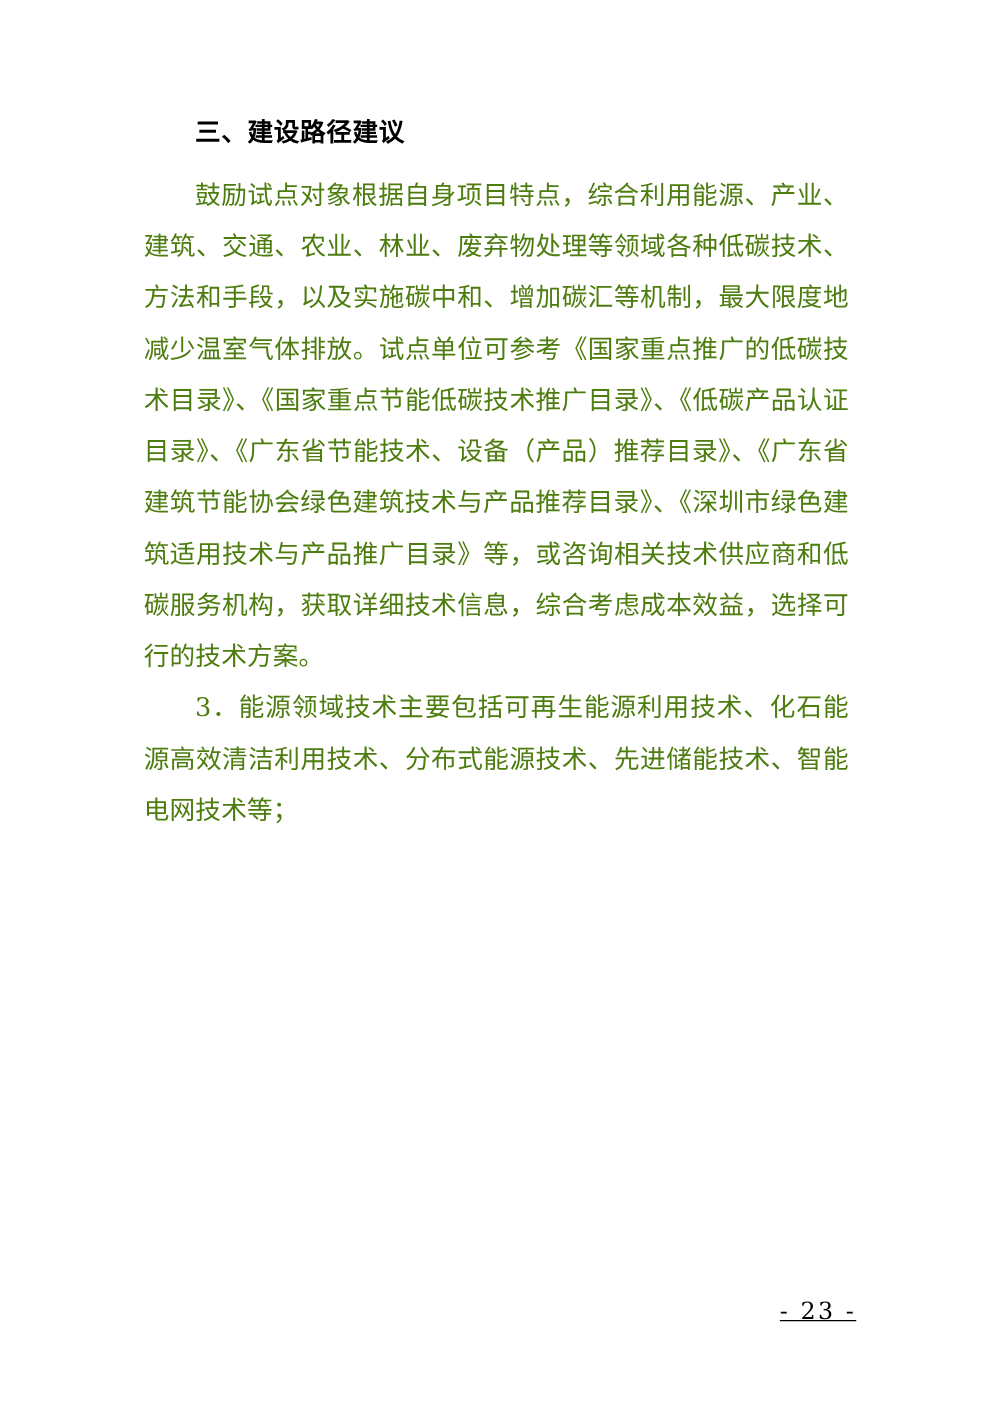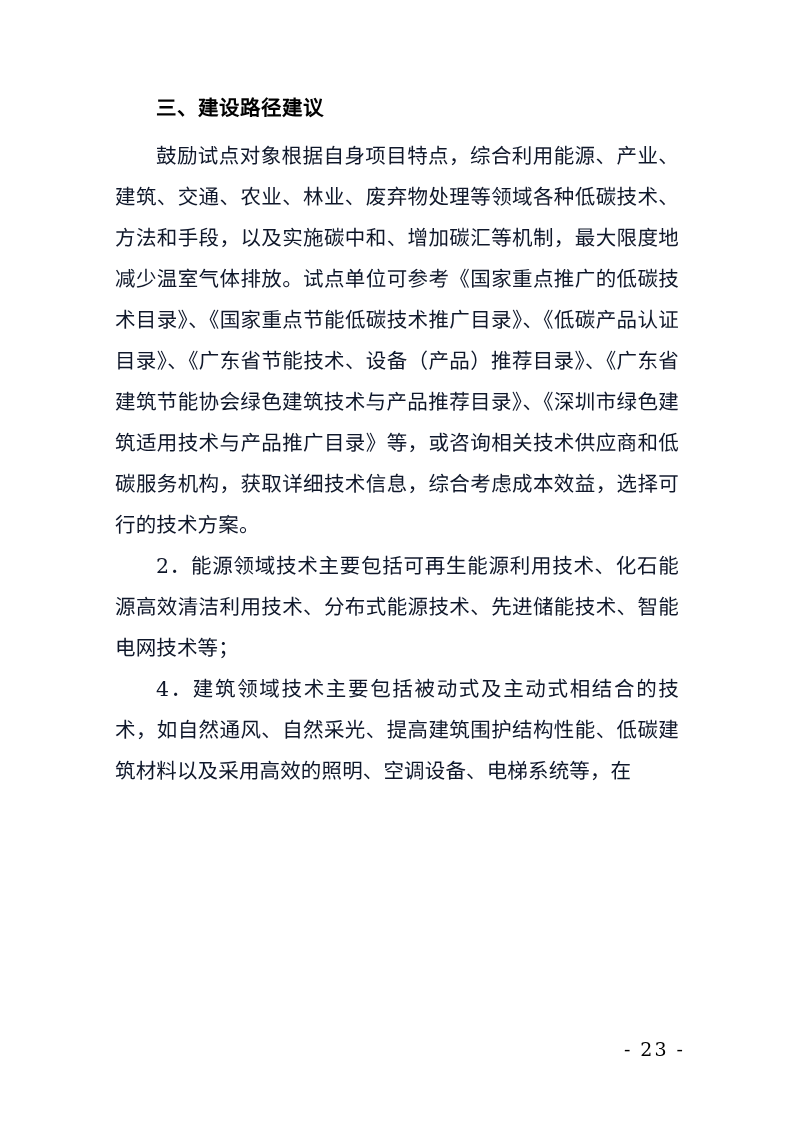--- a/index.html
+++ b/index.html
@@ -17,71 +17,71 @@
     overflow: hidden;
     box-sizing: border-box;
   }
   .content {
     position: absolute;
     left: 115px;
     top: 88px;
     width: 564px;
   }
   .doc-heading {
-    font-family: Liberation Serif, serif;
+    font-family: Liberation Mono, monospace;
     font-weight: bold;
     font-size: 20.5px;
     line-height: 41px;
     color: #000000;
     letter-spacing: 0.5px;
     text-indent: 41px;
     margin: 0 0 0 0;
     white-space: nowrap;
   }
   .para {
     font-family: "DejaVu Serif", "Liberation Serif", serif;
     font-size: 20.5px;
     line-height: 41px;
-    color: #0f172a;
+    color: #4d7c0f;
     margin: 0;
     text-align: justify;
     text-justify: inter-character;
     text-indent: 41px;
     letter-spacing: 0.15px;
     word-break: break-all;
   }
   .para.lead {
     margin-top: 7px;
   }
   .page-number {
     position: absolute;
     left: 0;
     right: 109px;
     top: 1038px;
     text-align: right;
     font-family: "DejaVu Serif", "Liberation Serif", serif;
     font-size: 19px;
     letter-spacing: 2px;
     color: #000000;
+    text-decoration: underline;
   }
 </style>
 </head>
 <body>
 
 <div class="page">
 
   <div class="content">
 
     <h1 class="doc-heading">三、建设路径建议</h1>
 
     <p class="para lead">鼓励试点对象根据自身项目特点，综合利用能源、产业、建筑、交通、农业、林业、废弃物处理等领域各种低碳技术、方法和手段，以及实施碳中和、增加碳汇等机制，最大限度地减少温室气体排放。试点单位可参考《国家重点推广的低碳技术目录》、《国家重点节能低碳技术推广目录》、《低碳产品认证目录》、《广东省节能技术、设备（产品）推荐目录》、《广东省建筑节能协会绿色建筑技术与产品推荐目录》、《深圳市绿色建筑适用技术与产品推广目录》等，或咨询相关技术供应商和低碳服务机构，获取详细技术信息，综合考虑成本效益，选择可行的技术方案。</p>
 
 
-    <p class="para">2．能源领域技术主要包括可再生能源利用技术、化石能源高效清洁利用技术、分布式能源技术、先进储能技术、智能电网技术等；</p>
+    <p class="para">3．能源领域技术主要包括可再生能源利用技术、化石能源高效清洁利用技术、分布式能源技术、先进储能技术、智能电网技术等；</p>
 
 
-    <p class="para">4．建筑领域技术主要包括被动式及主动式相结合的技术，如自然通风、自然采光、提高建筑围护结构性能、低碳建筑材料以及采用高效的照明、空调设备、电梯系统等，在</p>
 
   </div>
 
   <div class="page-number">- 23 -</div>
 
 </div>
 
 </body></html>

